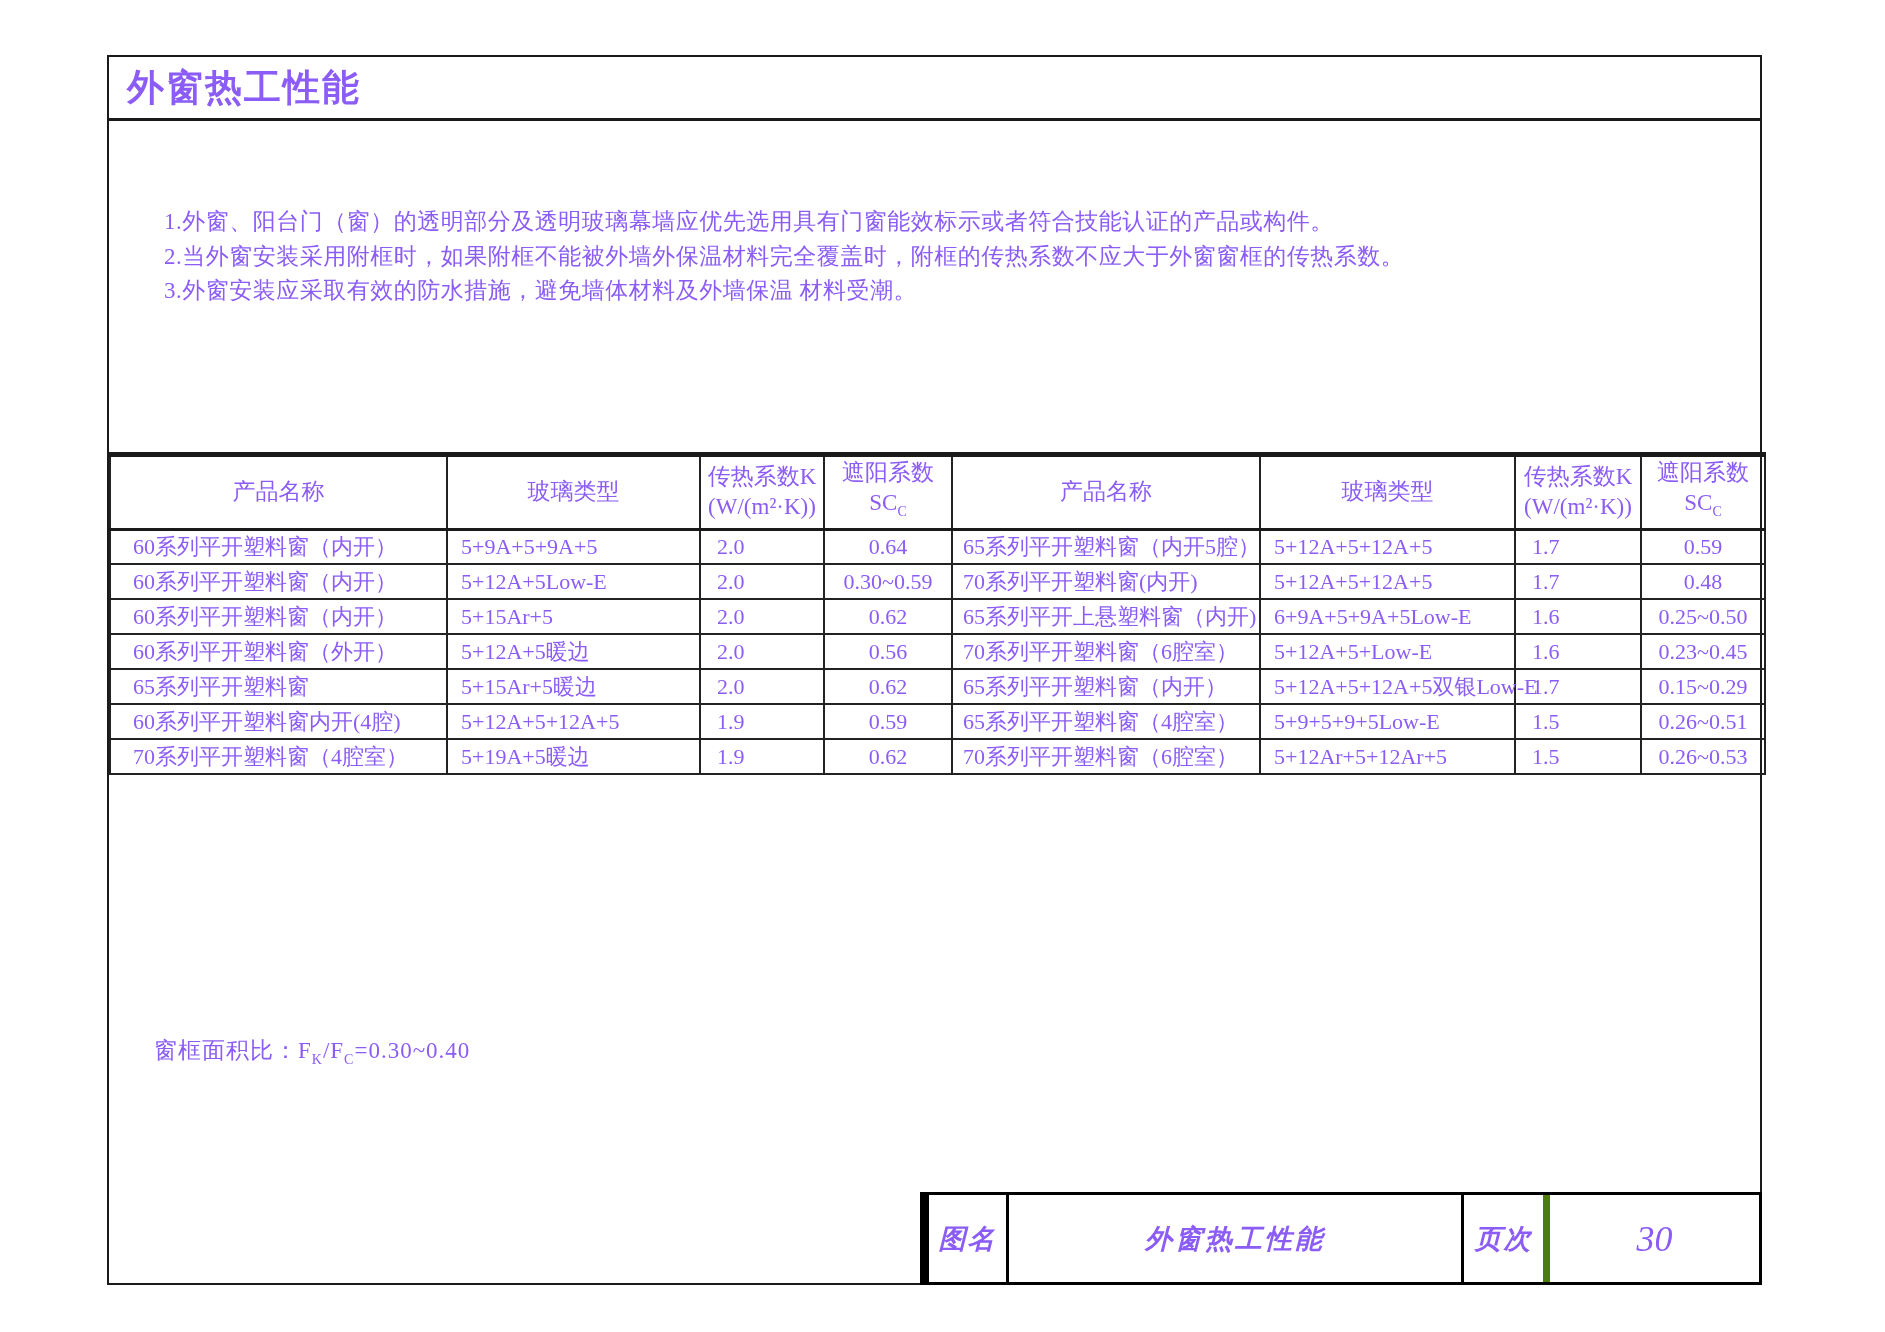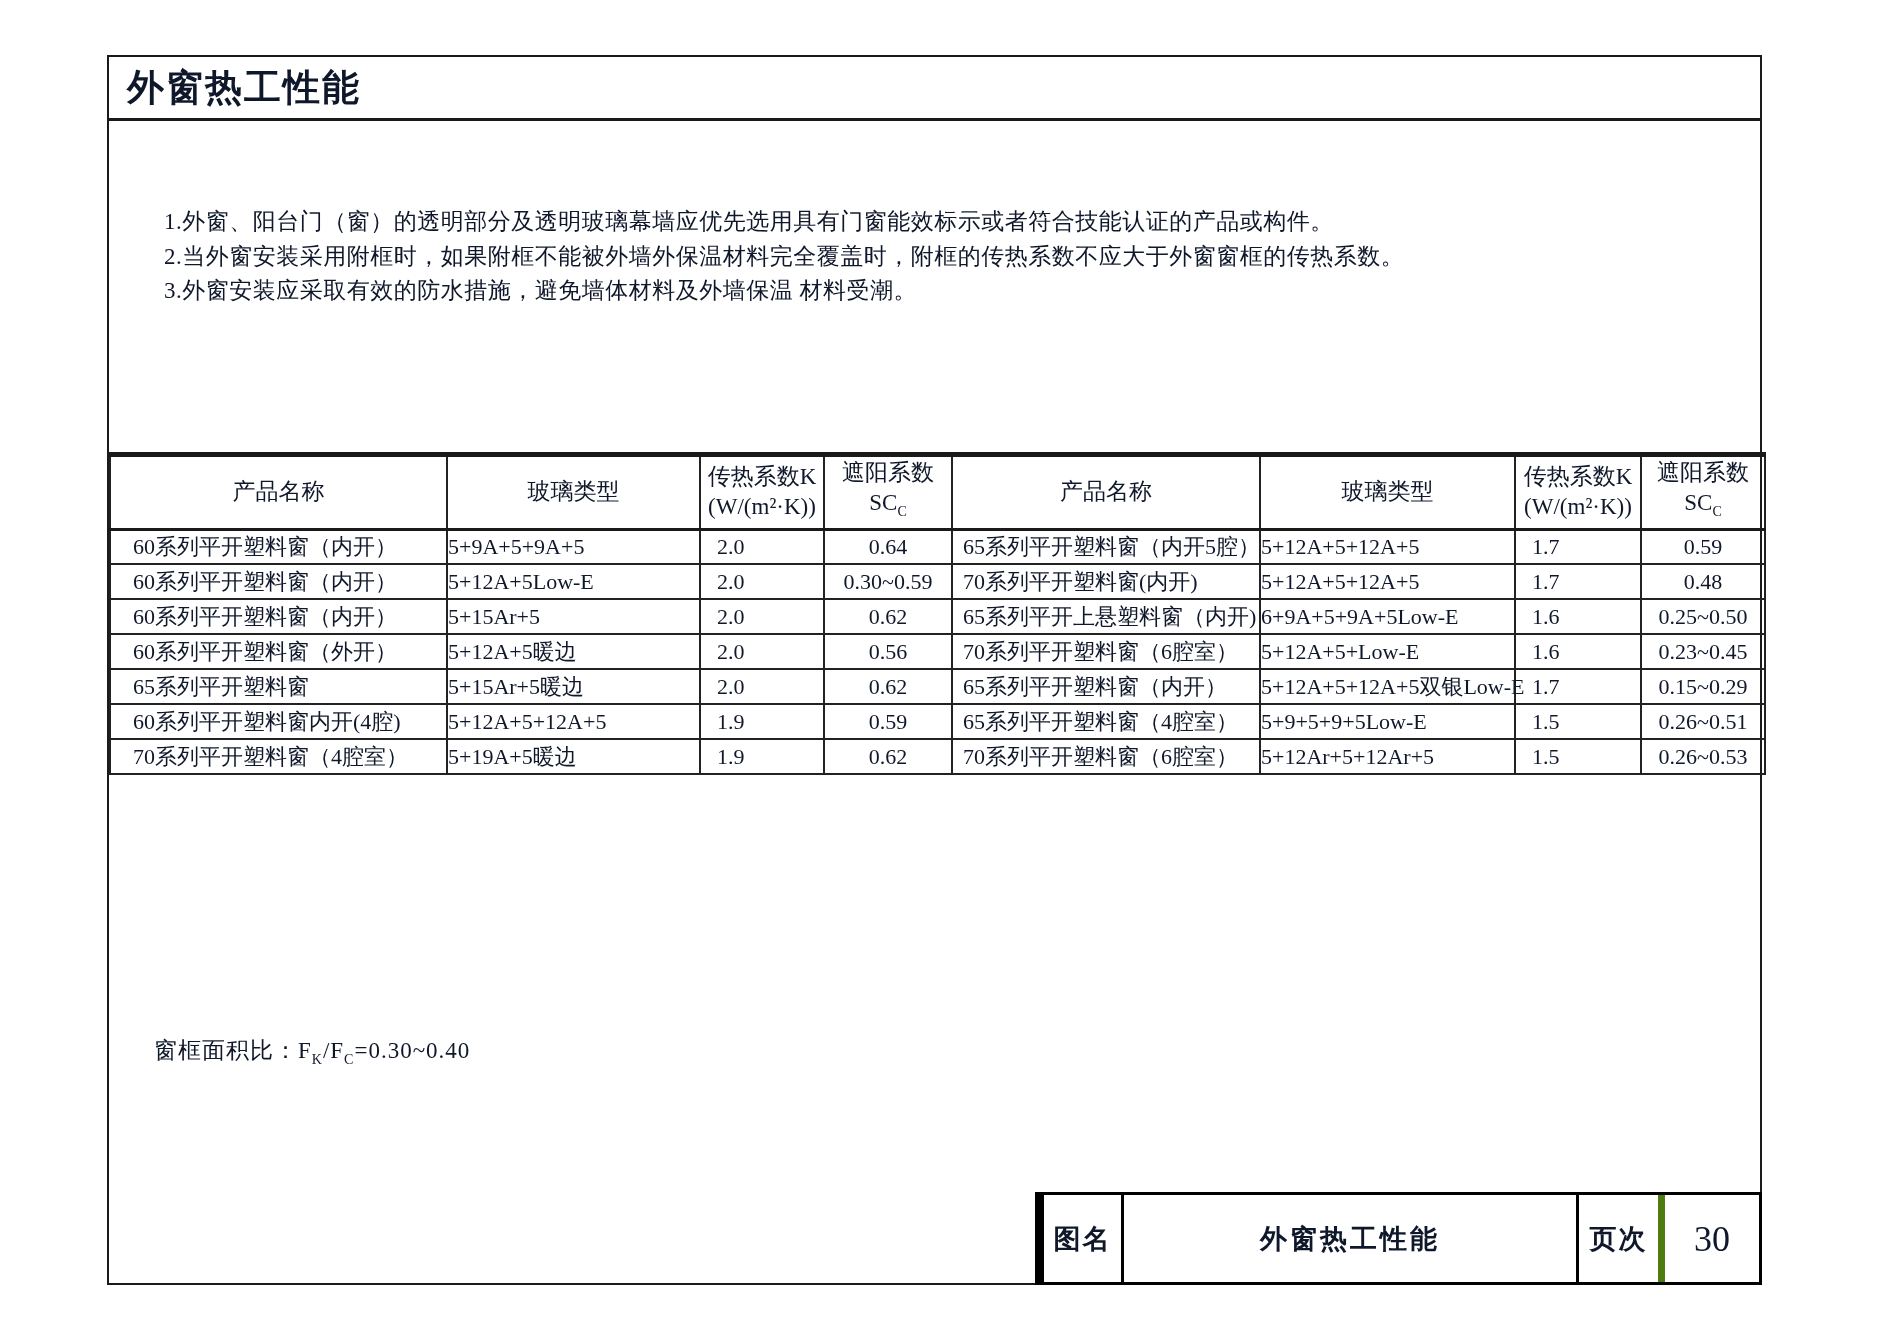--- a/index.html
+++ b/index.html
@@ -1,21 +1,21 @@
 <!DOCTYPE html>
 <html><head>
 <meta charset="utf-8">
 <style>
   html,body{margin:0;padding:0;background:#ffffff;}
   .page{
     position:relative;
     width:1885px;height:1332px;
     background:#ffffff;
     font-family:"Liberation Serif","DejaVu Serif",serif;
-    color:#0f172a;
+    color:#8b5cf6;
     overflow:hidden;
   }
   .frame{
     position:absolute;
     left:107px;top:55px;
     width:1655px;height:1230px;
     border:2px solid #1a1a1a;
     box-sizing:border-box;
     background:#fff;
   }
@@ -56,36 +56,37 @@
     letter-spacing:1px;
   }
   tr.header-row th{
     height:70px;font-size:23px;text-align:center;
     border-bottom:3px solid #1a1a1a;line-height:30px;
   }
   tr.header-row .sub,td sub,.fn sub{font-size:14px;}
   tbody td{height:35px;font-size:22px;}
   td.c-l_product{padding-left:22px;}
   td.c-r_product{padding-left:10px;}
-  td.c-l_glass,td.c-r_glass{padding-left:0;}
+  td.c-l_glass,td.c-r_glass{padding-left:13px;}
   td.c-l_k,td.c-r_k{padding-left:16px;}
   td.c-l_sc,td.c-r_sc{text-align:center;}
   .fn{
     position:absolute;left:45px;top:978px;
     font-size:23px;letter-spacing:1px;
   }
   .footer{
     position:absolute;right:-2px;bottom:-2px;
-    width:727px;height:93px;
+    width:842px;height:93px;
     border:3px solid #000;
     border-left:9px solid #000;
     box-sizing:border-box;
     display:flex;
     background:#fff;
     font-family:"Liberation Sans","DejaVu Sans",sans-serif;
+    font-style:italic;
   }
   .footer .cell{
     display:flex;align-items:center;justify-content:center;
     box-sizing:border-box;height:100%;
   }
   .footer .lab{
     width:80px;font-size:27px;font-weight:bold;letter-spacing:2px;
     border-right:3px solid #000;
   }
   .footer .big{

